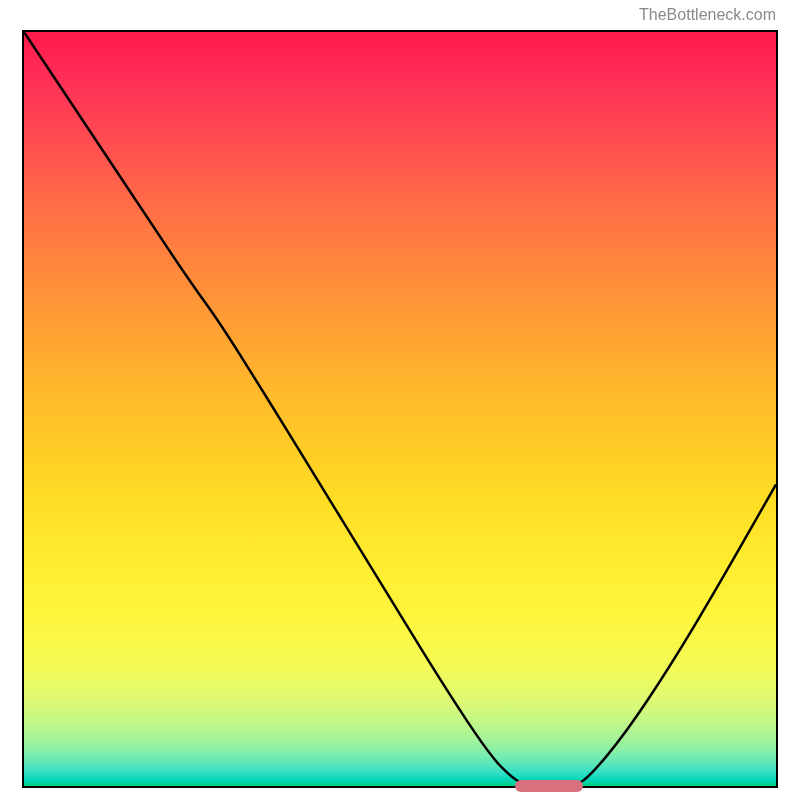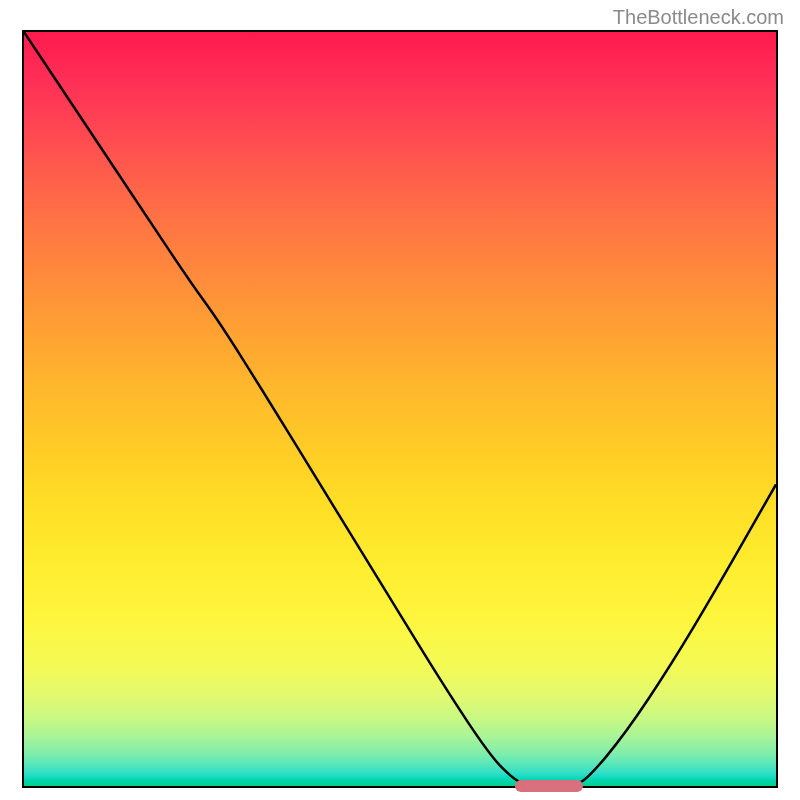--- a/index.html
+++ b/index.html
@@ -10,22 +10,22 @@
     body {
       width: 800px;
       height: 800px;
       background: #fff;
       position: relative;
       font-family: Arial, sans-serif;
     }
     .attribution {
       position: absolute;
       top: 6px;
-      right: 16px;
-      font-size: 20px;
+      right: 24px;
+      font-size: 16px;
       color: #8a8a8a;
       font-weight: 500;
     }
     .chart-outer {
       position: absolute;
       top: 30px;
       left: 22px;
       width: 756px;
       height: 758px;
       border: 2px solid #000;

